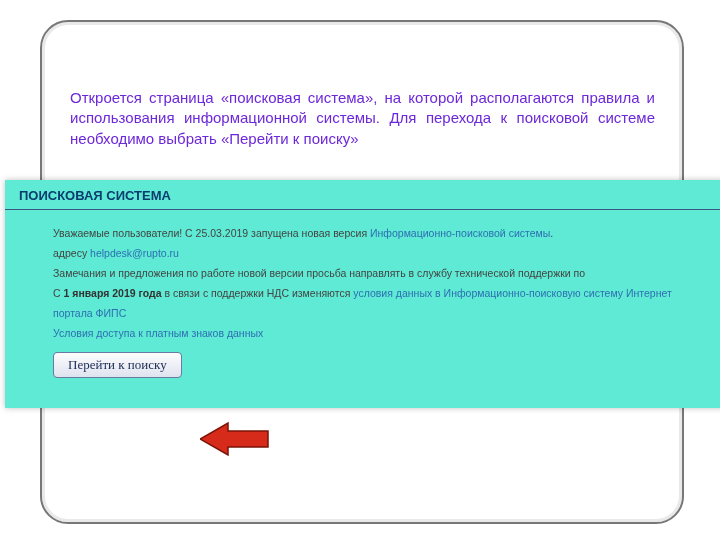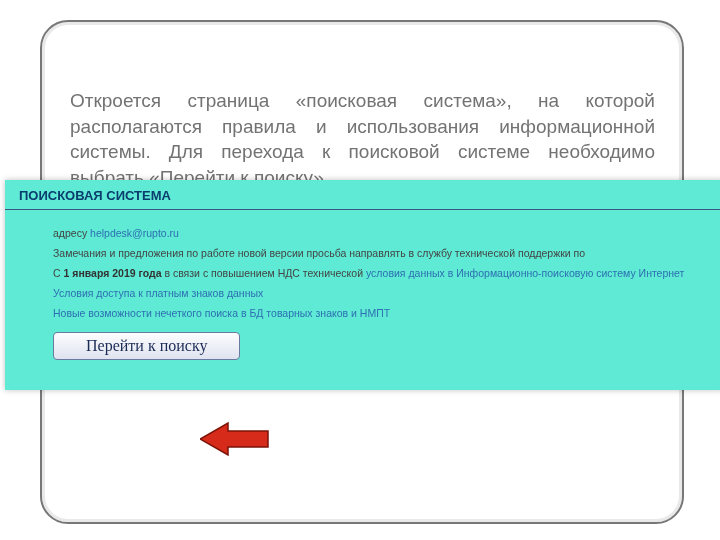--- a/index.html
+++ b/index.html
@@ -3,74 +3,77 @@
 <meta charset="utf-8">
 <style>
   html,body{margin:0;padding:0;width:720px;height:540px;background:#fff;font-family:"Segoe UI",Arial,sans-serif;}
   .slide-frame{
     position:absolute;left:40px;top:20px;width:640px;height:500px;
     border:2px solid #777;border-radius:28px;background:#fff;
     box-shadow:inset 0 0 0 3px #e9e9e9;
   }
   .instruction{
     position:absolute;left:70px;top:88px;width:585px;
-    font-size:19px;color:#737373;line-height:1.35;
+    font-size:15px;color:#6d28d9;line-height:1.35;
     text-align:justify;text-justify:inter-word;
   }
   .screenshot{
     position:absolute;left:5px;top:180px;width:720px;
     background:#5eead4;box-shadow:0 0 6px rgba(0,0,0,0.25);
     padding:8px 0 30px 0;
   }
   .sys-title{
     font-size:13px;font-weight:bold;color:#0b3c6e;
     padding:0 0 6px 14px;
   }
   .divider{height:1px;background:#3b5680;margin:0 0 14px 0;}
   .body-text{
     font-size:10.5px;color:#444;line-height:1.9;
     padding:0 20px 0 48px;
   }
   .body-text .bold{font-weight:bold;color:#333;margin-top:20px;}
   .link{color:#2e6fb3;}
   .btn-row{padding:8px 0 0 48px;}
   .go-btn{
-    display:inline-block;padding:4px 32px;
+    display:inline-block;padding:4px 14px;
     border:1px solid #6b7aa1;border-radius:4px;
     background:linear-gradient(#fdfdfe,#dfe3ef);
-    font-size:16px;color:#1a2a55;font-family:"Times New Roman",serif;
+    font-size:13px;color:#1a2a55;font-family:"Times New Roman",serif;
     cursor:pointer;
   }
   .arrow{
     position:absolute;left:200px;top:421px;
   }
 </style>
 </head>
 <body>
 
 <div class="slide-frame"></div>
 
 <div class="instruction">Откроется страница «поисковая система», на которой располагаются правила и использования информационной системы. Для перехода к поисковой системе необходимо выбрать «Перейти к поиску»</div>
 
 <div class="screenshot">
   <div class="sys-title">ПОИСКОВАЯ СИСТЕМА</div>
   <div class="divider"></div>
   <div class="body-text">
     <div>
+      <span>Уважаемые пользователи! С 25.03.2019 запущена новая версия </span><span class="link">Информационно-поисковой системы</span><span>.</span>
+    </div>
+    <div>
       <span>адресу </span><span class="link">helpdesk@rupto.ru</span>
     </div>
     <div>Замечания и предложения по работе новой версии просьба направлять в службу технической поддержки по</div>
     <div>
-      <span>С </span><span class="bold">1 января 2019 года</span><span> в связи с повышением НДС технической </span><span class="link">условия данных в Информационно-поисковую систему Интернет</span>
+      <span>С </span><span class="bold">1 января 2019 года</span><span> в связи с поддержки НДС изменяются </span><span class="link">условия данных в Информационно-поисковую систему Интернет</span>
+    </div>
+    <div>
+      <span class="link">портала ФИПС</span>
     </div>
     <div>
       <span class="link">Условия доступа к платным знаков данных</span>
-    </div>
-    <div>
-      <span class="link">Новые возможности нечеткого поиска в БД товарных знаков и НМПТ</span>
     </div>
   </div>
   <div class="btn-row">
     <span class="go-btn">Перейти к поиску</span>
   </div>
 </div>
 
 <svg class="arrow" width="70" height="36">
   <polygon points="0,18 28,2 28,10 68,10 68,26 28,26 28,34" fill="#d62a1a" stroke="#7a1408" stroke-width="1.5"></polygon>
 </svg>

